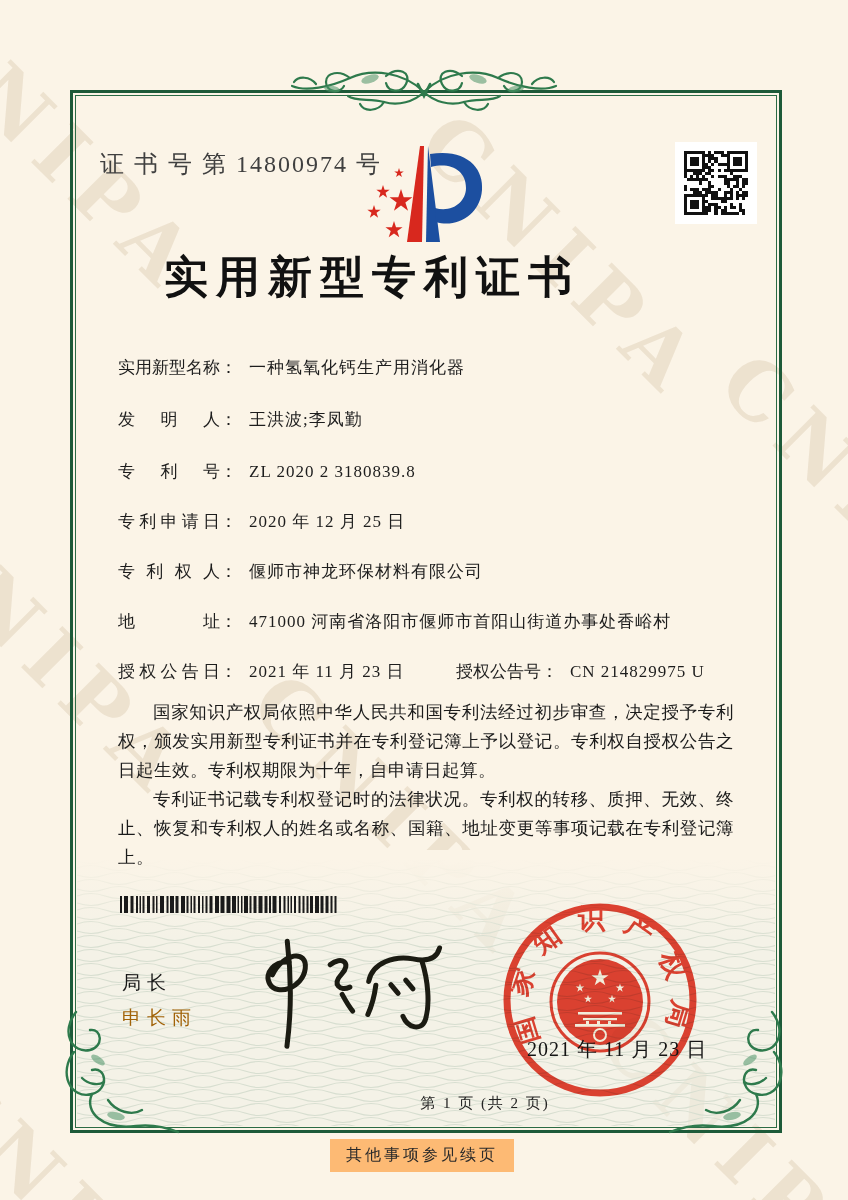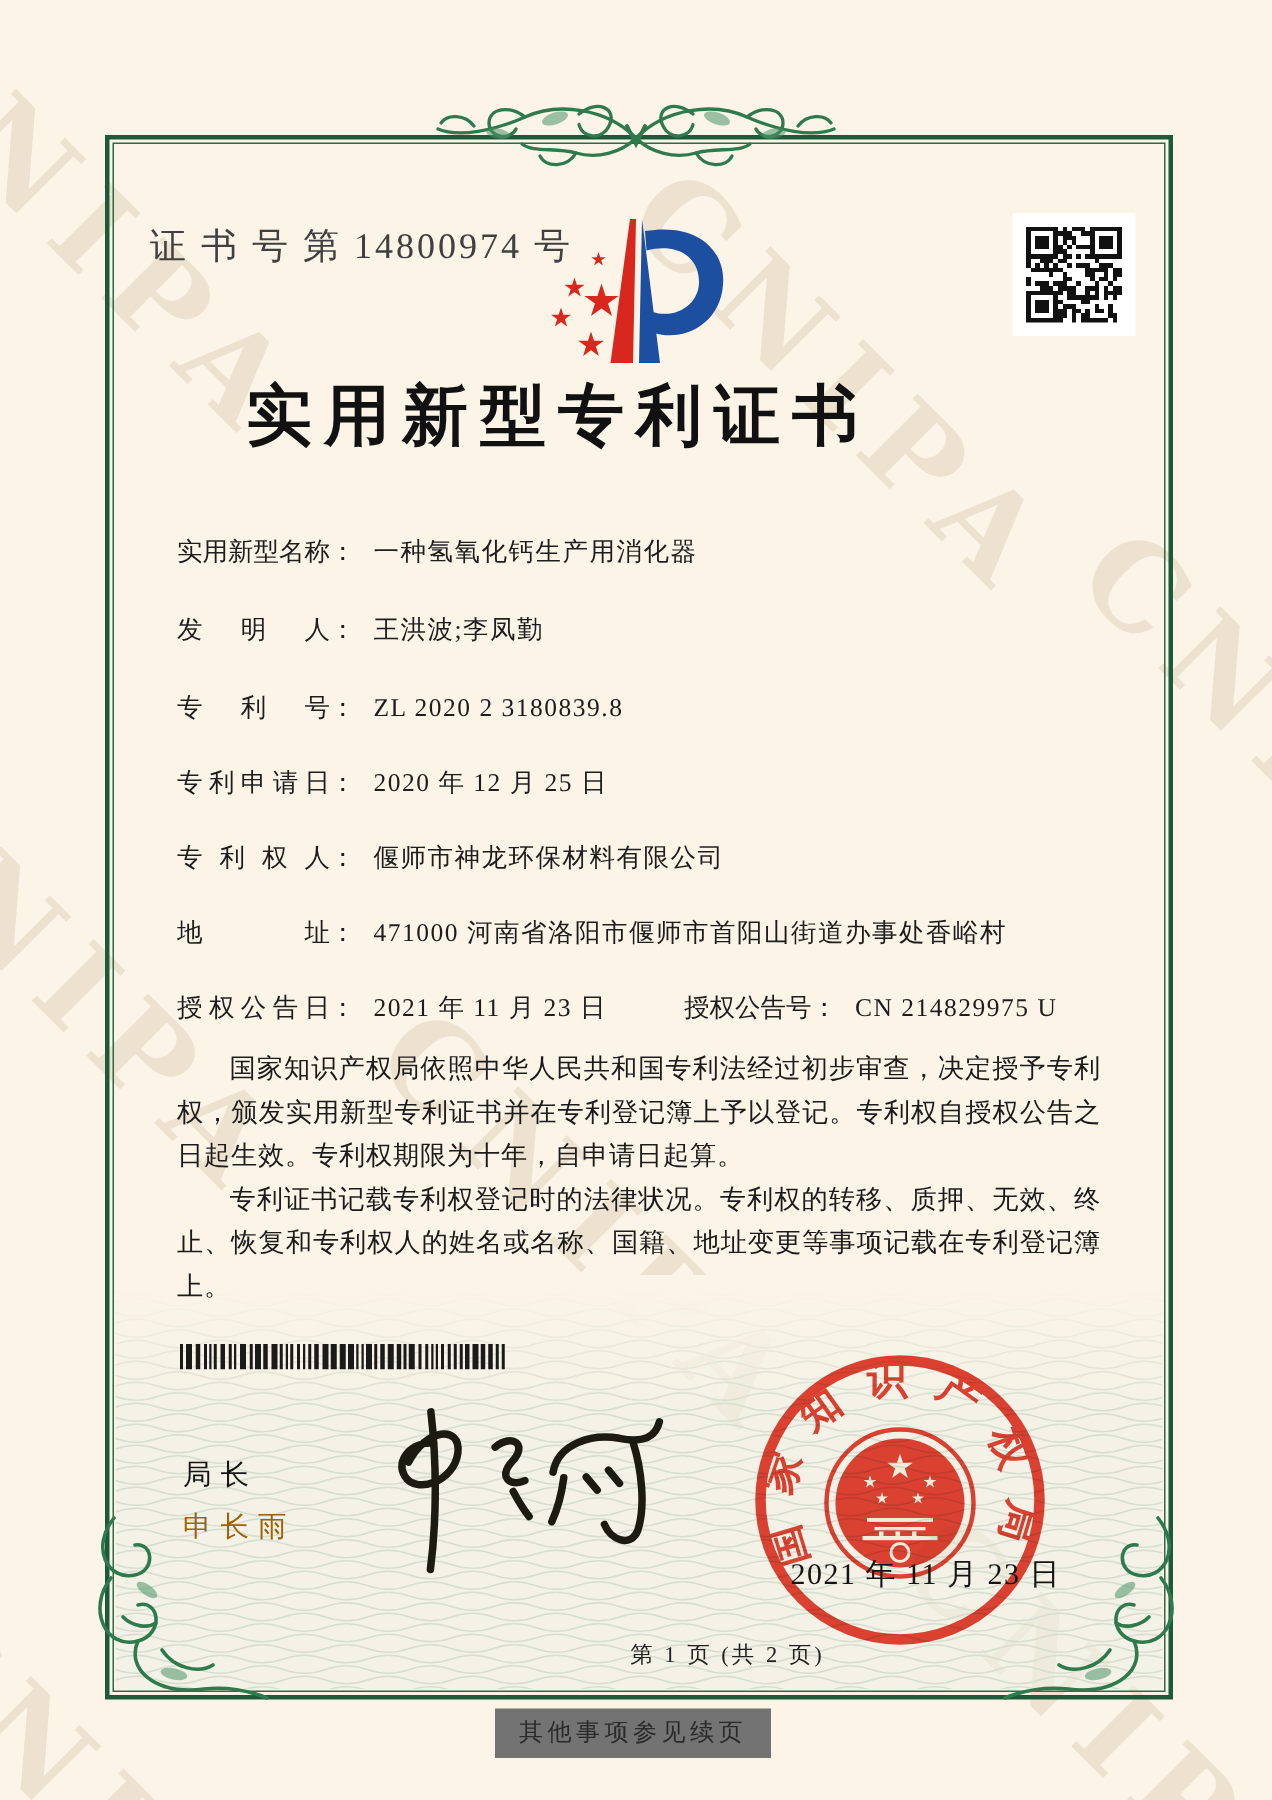--- a/index.html
+++ b/index.html
@@ -54,21 +54,21 @@
     text-align:justify;
   }
   .paras p{margin:0;text-indent:2em;font-family:Liberation Serif, serif;}
   .sig-title{position:absolute;left:122px;top:970px;font-size:19px;letter-spacing:6px;color:#161616;}
   .sig-name{position:absolute;left:122px;top:1005px;font-size:19px;letter-spacing:6px;color:#a16207;}
   .page-footer{
     position:absolute;left:70px;top:1094px;width:830px;text-align:center;
     font-size:15px;letter-spacing:2px;color:#222;
   }
   .cont-note{
-    position:absolute;left:330px;top:1139px;background:#737373;
+    position:absolute;left:330px;top:1139px;background:#fdba74;
     padding:6px 16px;font-size:16px;letter-spacing:3px;color:#2a2a2a;font-family:Liberation Mono, monospace;
   }
   .qr-wrap{position:absolute;left:675px;top:142px;width:82px;height:82px;background:#fff;
     display:flex;align-items:center;justify-content:center;}
   .seal-date{
     position:absolute;left:527px;top:1036px;font-size:20px;letter-spacing:1px;
     color:#141414;font-weight:500;white-space:nowrap;
   }
   svg{display:block;}
 </style>

